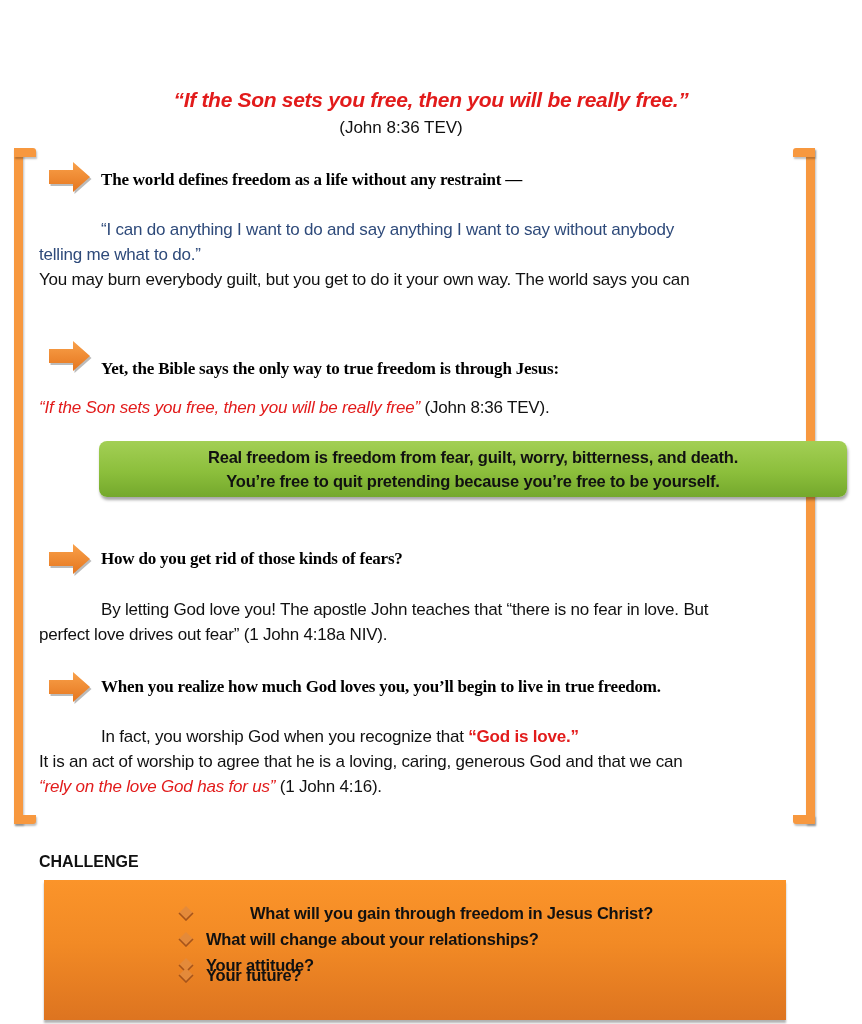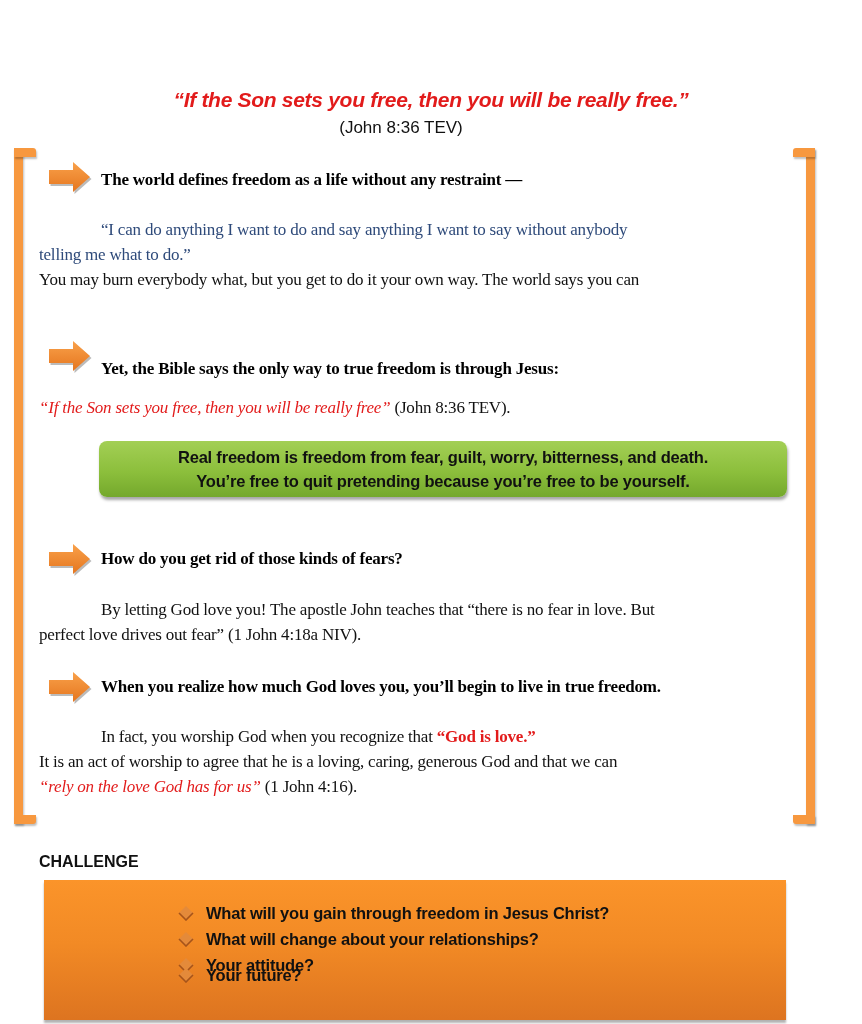--- a/index.html
+++ b/index.html
@@ -25,29 +25,29 @@
     .br-shadow { box-shadow: 1px 2px 2px rgba(0,0,0,0.25); }
 
     .arrow { position: absolute; width: 46px; height: 34px; }
     .heading {
       position: absolute; left: 101px; font-size: 17px; font-weight: bold; color: #000;
       letter-spacing: -0.2px;
       font-family: Liberation Serif, serif;
     }
     .para {
       position: absolute; left: 39px; width: 760px; font-size: 17px; line-height: 25px;
-      color: #111; letter-spacing: -0.2px; font-family: Liberation Serif, serif;
+      color: #111; letter-spacing: -0.2px;
     }
     .indent { padding-left: 62px; }
     .blue { color: #2e4a7a; }
     .red-it { color: #e21b1b; font-style: italic; }
     .red-b { color: #e21b1b; font-weight: bold; }
 
     .green-box {
-      position: absolute; left: 99px; top: 441px; width: 688px; height: 56px;
+      position: absolute; left: 99px; top: 441px; width: 748px; height: 56px;
       border-radius: 8px;
       background: linear-gradient(to bottom, #a3cf55 0%, #8cbf3c 55%, #74a82c 100%);
       box-shadow: 1px 3px 3px rgba(0,0,0,0.35);
       text-align: center; font-size: 16.5px; font-weight: bold; color: #111;
       line-height: 24px; padding-top: 4px; box-sizing: border-box;
       letter-spacing: -0.2px;
     }
     .challenge-label {
       position: absolute; left: 39px; top: 853px; font-size: 16px; font-weight: bold; color: #111;
     }
@@ -90,21 +90,21 @@
   <polygon points="3,10 27,10 27,2 44,17 27,32 27,24 3,24" fill="#bbb" transform="translate(1.5,2)"></polygon>
   <polygon points="3,10 27,10 27,2 44,17 27,32 27,24 3,24" fill="url(#ag)"></polygon>
 </svg>
 <div class="heading" style="top:170px;">The world defines freedom as a life without any restraint —</div>
 
 <div class="para blue" style="top:217px;">
   <div class="indent">“I can do anything I want to do and say anything I want to say without anybody</div>
   <div>telling me what to do.”</div>
 </div>
 <div class="para" style="top:267px;">
-  <div>You may burn everybody what, but you get to do it your own way. The world says you can</div>
+  <div>You may burn everybody guilt, but you get to do it your own way. The world says you can</div>
 </div>
 
 <svg class="arrow" style="left:46px; top:339px;" viewBox="0 0 46 34">
   <polygon points="3,10 27,10 27,2 44,17 27,32 27,24 3,24" fill="#bbb" transform="translate(1.5,2)"></polygon>
   <polygon points="3,10 27,10 27,2 44,17 27,32 27,24 3,24" fill="url(#ag)"></polygon>
 </svg>
 <div class="heading" style="top:348px;margin-top:11px;">Yet, the Bible says the only way to true freedom is through Jesus:</div>
 
 <div class="para" style="top:395px;">
   <span class="red-it">“If the Son sets you free, then you will be really free”</span><span> (John 8:36 TEV).</span>
@@ -133,21 +133,21 @@
 <div class="heading" style="top:677px;">When you realize how much God loves you, you’ll begin to live in true freedom.</div>
 
 <div class="para" style="top:724px;">
   <div class="indent"><span>In fact, you worship God when you recognize that </span><span class="red-b">“God is love.”</span></div>
   <div>It is an act of worship to agree that he is a loving, caring, generous God and that we can</div>
   <div><span class="red-it">“rely on the love God has for us”</span><span> (1 John 4:16).</span></div>
 </div>
 
 <div class="challenge-label">CHALLENGE</div>
 <div class="challenge-box">
-  <div class="ch-item" style="top:21px;">
+  <div class="ch-item" style="top:21px;gap:44px;">
     <svg class="ch-bullet" viewBox="0 0 16 16">
       <polygon points="8,1 15,8 8,15 1,8" fill="#e48a3a"></polygon>
         <polyline points="1,8 8,15 15,8" fill="none" stroke="#a6541a" stroke-width="1.6"></polyline>
     </svg>
     <span>What will you gain through freedom in Jesus Christ?</span>
   </div>
   <div class="ch-item" style="top:47px;">
     <svg class="ch-bullet" viewBox="0 0 16 16">
       <polygon points="8,1 15,8 8,15 1,8" fill="#e48a3a"></polygon>
         <polyline points="1,8 8,15 15,8" fill="none" stroke="#a6541a" stroke-width="1.6"></polyline>

